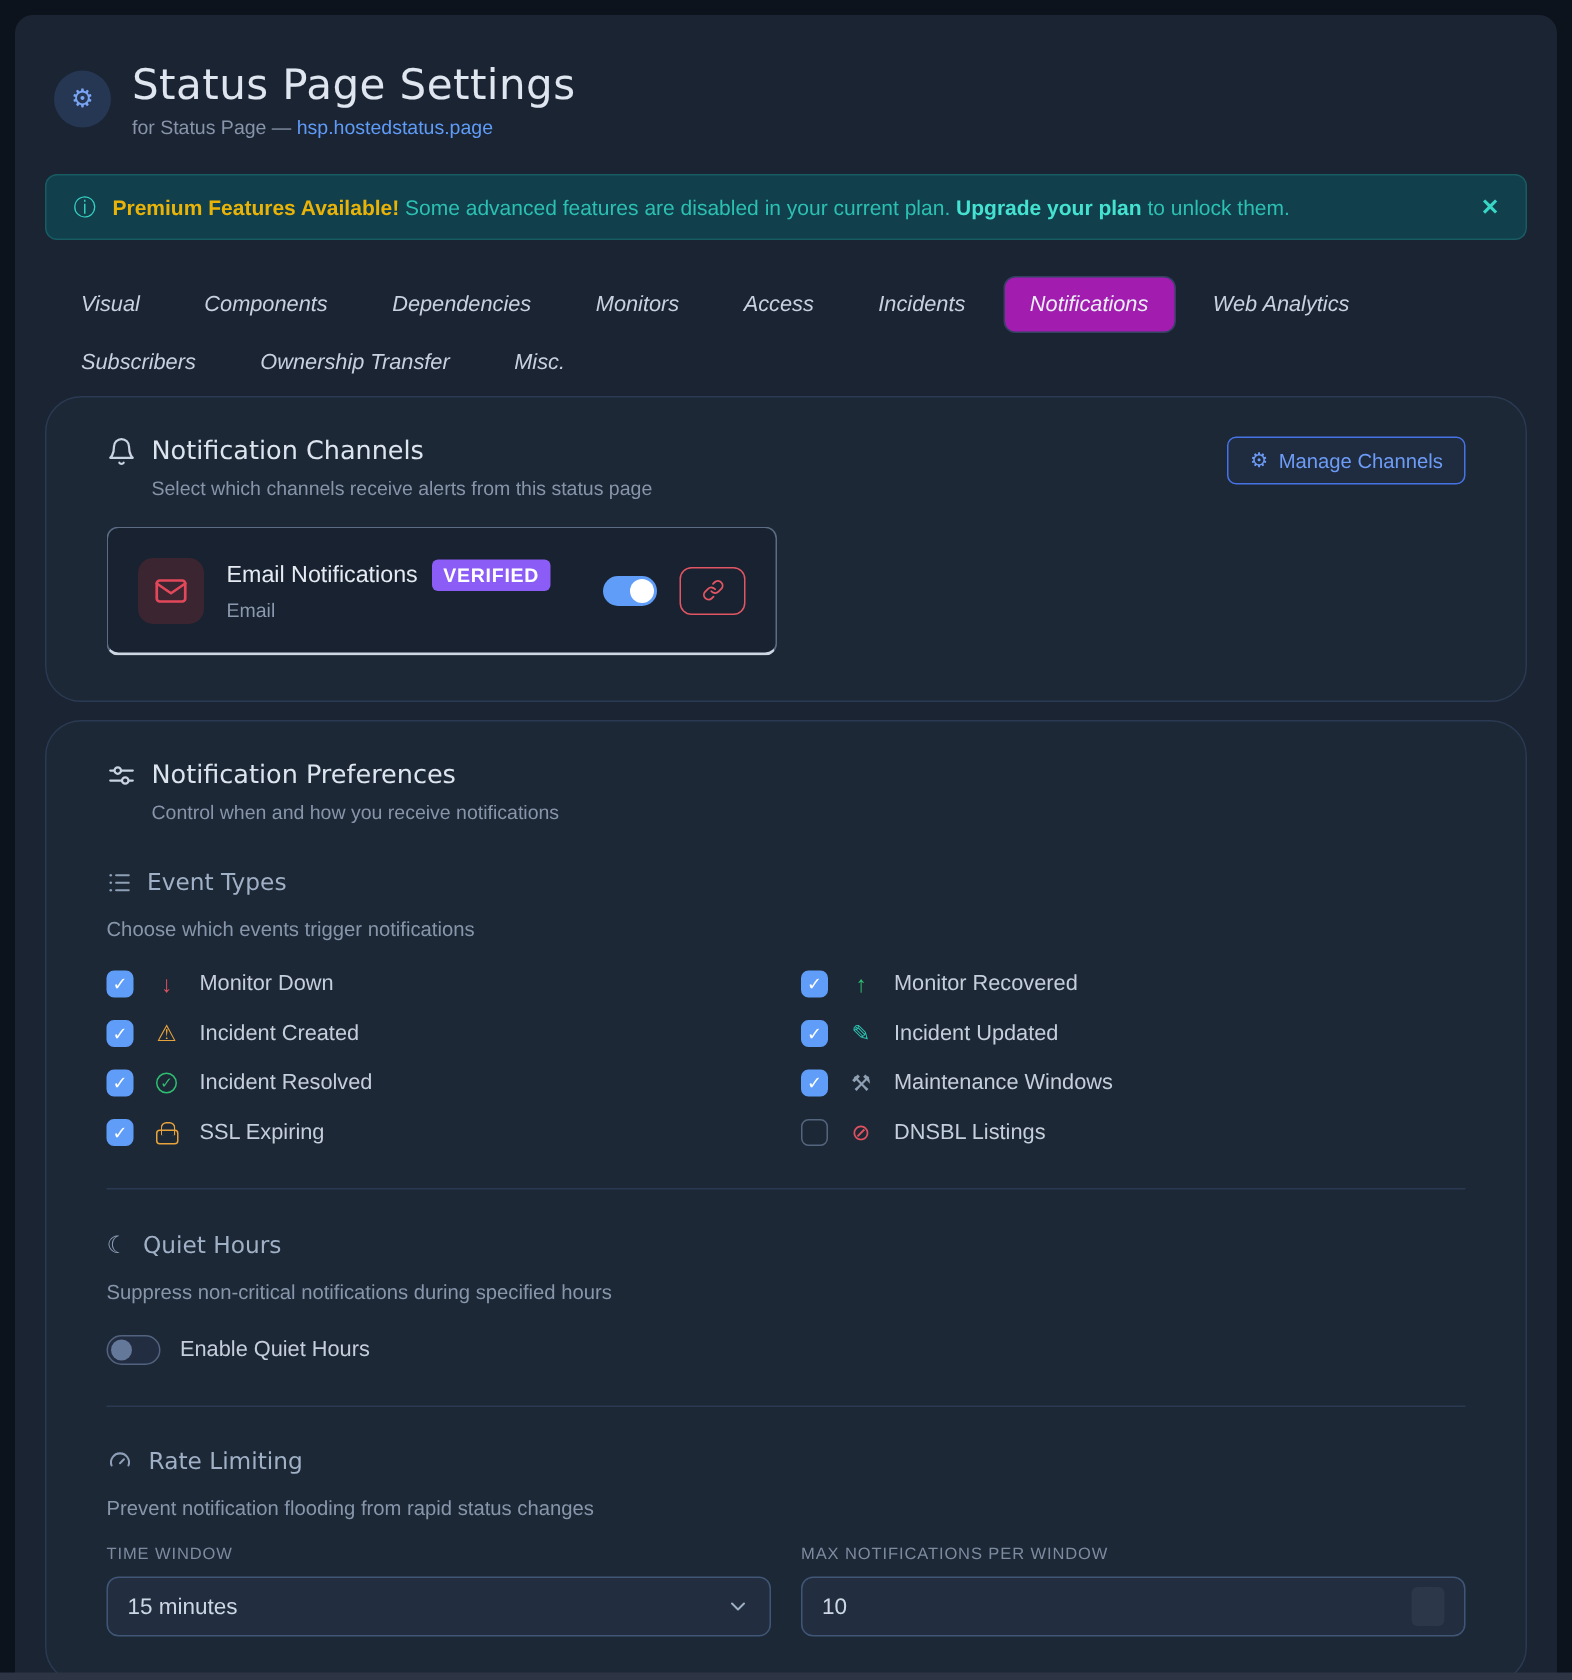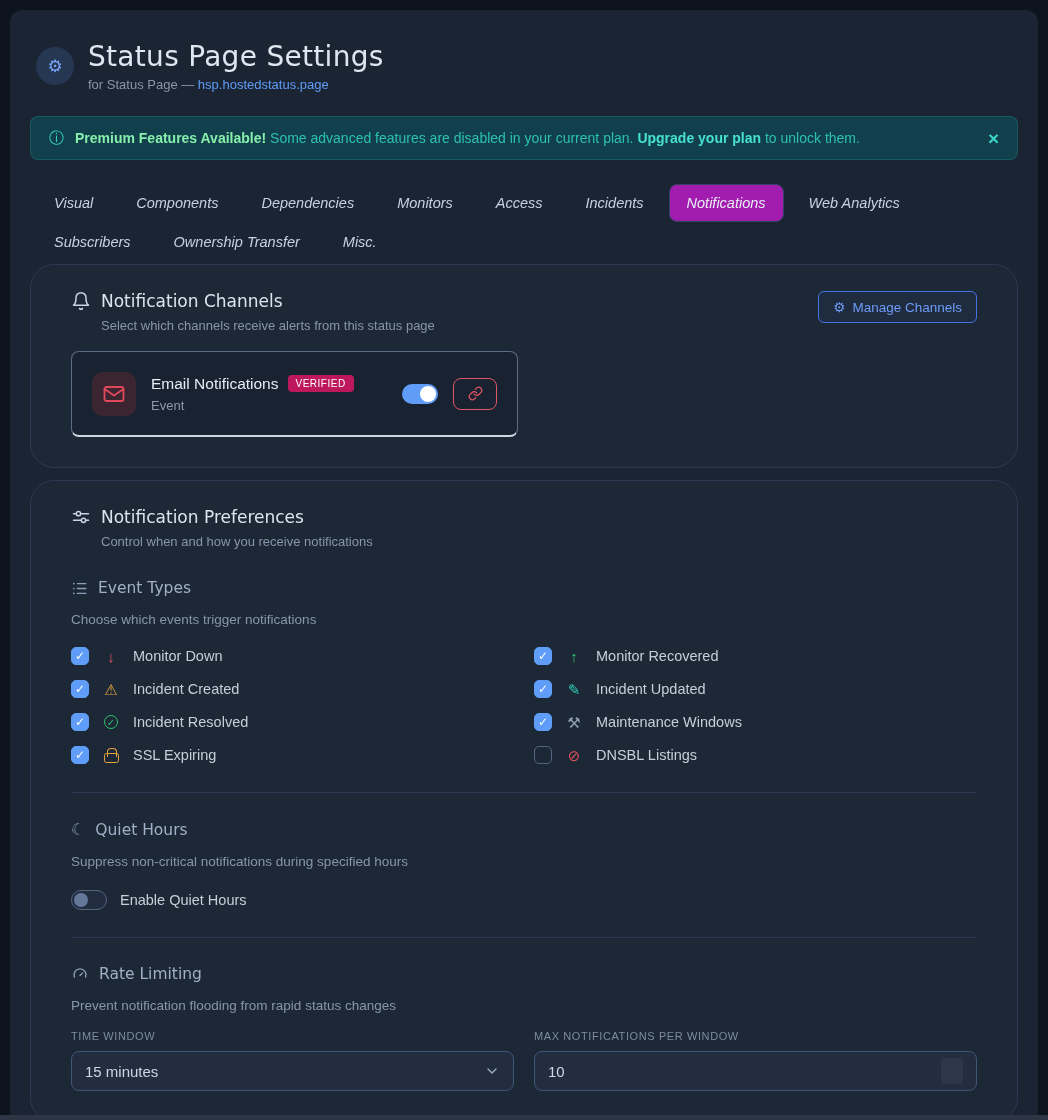--- a/index.html
+++ b/index.html
@@ -25,21 +25,21 @@
   .hdr .sub { font-size:13px; color:#8794a9; margin-top:4px; }
   .hdr .sub a { color:#5f9cf8; text-decoration:none; }
   
   .banner {
     height:44px; border-radius:8px; background:#113f4b;
     border:1px solid rgba(45,197,182,.22);
     display:flex; align-items:center; gap:11px; padding:0 18px;
     font-size:14px; color:#2cc0b3; margin-bottom:24px;
   }
   .banner .info { font-size:15px; color:#35d2c2; }
-  .banner b { color:#86efac; }
+  .banner b { color:#eab308; }
   .banner .blink { color:#45e2d2; font-weight:bold; cursor:pointer; }
   .banner .close { margin-left:auto; background:none; border:none; color:#39d6c6; font-size:19px; font-weight:bold; cursor:pointer; line-height:1; }
   
   .tabs { display:flex; flex-wrap:wrap; margin:0 0 2px 6px; width:960px; }
   .tab {
     background:none; border:1px solid transparent; border-radius:8px;
     padding:10px 17px; margin-right:7px; margin-bottom:1px;
     font-size:14.5px; color:#c7d1df; font-family:inherit; cursor:pointer; white-space:nowrap;font-style:italic;
   }
   .tab.active { background:#a21caf; border-color:#334260; color:#e9eef5; }
@@ -60,21 +60,21 @@
   .hint { font-size:14.5px; color:#94a2b8; }
   
   .chan-card {
     margin-top:18px; width:447px; height:86px;
     background:#192230; border:1px solid #5b6c84; border-bottom:2px solid #ccd7e3;
     border-radius:8px; padding:0 20px; display:flex; align-items:center; gap:15px;
   }
   .chan-tile { width:44px; height:44px; border-radius:10px; background:#3a2531; display:flex; align-items:center; justify-content:center; flex:0 0 auto; }
   .chan-name-row { display:flex; align-items:center; gap:9px; }
   .chan-name { font-size:15.5px; color:#e6ebf3; font-weight:500; }
-  .badge { background:#be185d; color:#fff; font-size:10px; font-weight:normal; letter-spacing:.5px; padding:3px 8px; border-radius:4px; }
+  .badge { background:#8b5cf6; color:#fff; font-size:13px; font-weight:bold; letter-spacing:.5px; padding:3px 8px; border-radius:4px; }
   .chan-type { font-size:13px; color:#8b98ad; margin-top:5px; }
   .chan-card .switch { margin-left:auto; }
   .link-btn { width:44px; height:32px; border-radius:8px; border:1px solid #e25563; background:transparent; color:#e25563; display:flex; align-items:center; justify-content:center; cursor:pointer; }
   
   .switch { width:36px; height:20px; border-radius:10px; position:relative; cursor:pointer; flex:0 0 auto; }
   .switch.on { background:#5f9df8; }
   .switch.on::after { content:""; position:absolute; right:2px; top:2px; width:16px; height:16px; border-radius:50%; background:#fff; }
   .switch.off { background:#222d42; border:1px solid #53627e; }
   .switch.off::after { content:""; position:absolute; left:2px; top:2px; width:14px; height:14px; border-radius:50%; background:#64789a; }
   
@@ -170,21 +170,21 @@
         <svg width="24" height="24" viewBox="0 0 24 24" fill="none" stroke="#e2485a" stroke-width="1.8" stroke-linecap="round" stroke-linejoin="round">
             <rect x="2.5" y="5" width="19" height="14" rx="2"></rect>
             <path d="M2.5 7l9.5 6.5L21.5 7"></path>
           </svg>
       </div>
       <div>
         <div class="chan-name-row">
           <span class="chan-name">Email Notifications</span>
           <span class="badge">VERIFIED</span>
         </div>
-        <div class="chan-type">Event</div>
+        <div class="chan-type">Email</div>
       </div>
       <span class="switch on checked"></span>
       <button class="link-btn">
         <svg width="15" height="15" viewBox="0 0 24 24" fill="none" stroke="currentColor" stroke-width="2" stroke-linecap="round" stroke-linejoin="round">
             <path d="M10 13a5 5 0 0 0 7.54.54l3-3a5 5 0 0 0-7.07-7.07l-1.72 1.71"></path>
             <path d="M14 11a5 5 0 0 0-7.54-.54l-3 3a5 5 0 0 0 7.07 7.07l1.71-1.71"></path>
           </svg>
       </button>
     </div>
   </section>

